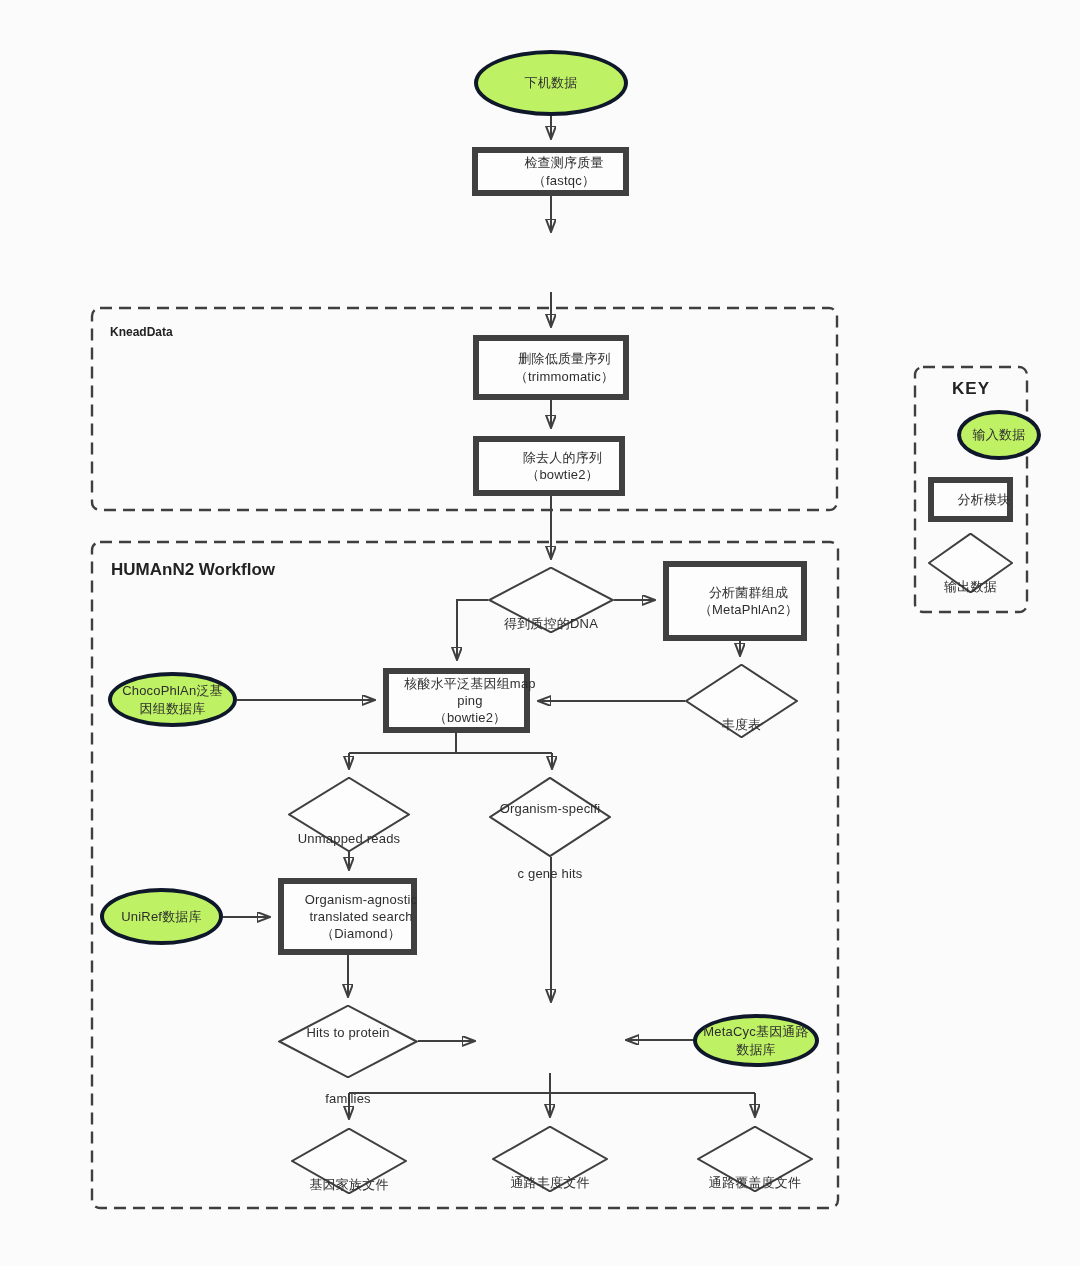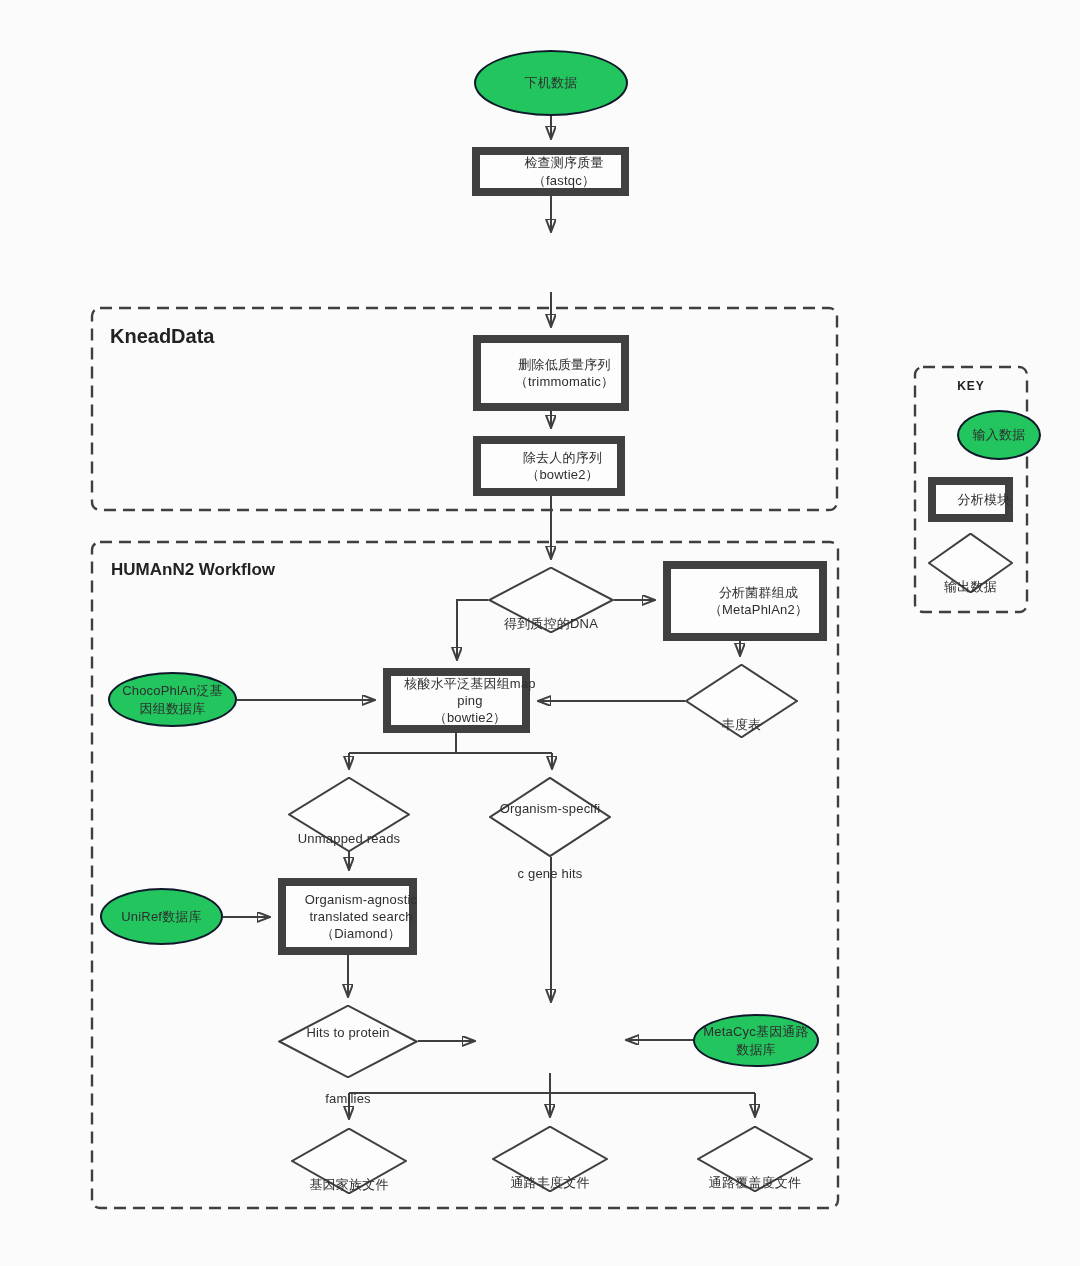--- a/index.html
+++ b/index.html
@@ -30,26 +30,26 @@
     justify-content: center;
     text-align: center;
     color: #2e2e2e;
     font-size: 13px;
     line-height: 1.32;
     letter-spacing: 0.2px;
   }
   .node span { display: block; white-space: nowrap; }
   .rect {
     background: #fdfdfd;
-    border: 8px solid #404040;
+    border: 6px solid #404040;
     padding-left: 27px;
   }
   .ellipse {
-    background: #22c55e;
-    border: 2px solid #0f172a;
+    background: #bef264;
+    border: 4px solid #0f172a;
     border-radius: 50%;
     justify-content: center;
   }
   .diamond { background: transparent; }
   .diamond svg {
     position: absolute;
     left: 0; top: 0;
     width: 100%; height: 100%;
   }
   .diamond svg polygon {
@@ -58,23 +58,23 @@
     stroke-width: 2;
     vector-effect: non-scaling-stroke;
   }
   .diamond span { position: relative; z-index: 1; margin-top: 48px; }
   .group-label {
     position: absolute;
     font-weight: bold;
     color: #222;
     white-space: nowrap;
   }
-  #kneaddata-label { left: 110px; top: 325px; font-size: 20px; }
+  #kneaddata-label { left: 110px; top: 325px; font-size: 12px; }
   #humann2-label { left: 111px; top: 560px; font-size: 17px; }
-  #key-label { left: 915px; top: 379px; width: 112px; text-align: center; font-size: 12px; letter-spacing: 1px; }
+  #key-label { left: 915px; top: 379px; width: 112px; text-align: center; font-size: 17px; letter-spacing: 1px; }
 </style>
 </head>
 <body>
 
 <div id="canvas">
 
   <svg id="connector-layer" width="1080" height="1266" viewBox="0 0 1080 1266">
     <defs>
       <marker id="arrow" markerUnits="userSpaceOnUse" markerWidth="14" markerHeight="12" refX="12" refY="5" orient="auto">
         <path d="M0,0 L13,5 L0,10 Z" fill="#3f3f3f" stroke="none"></path>
@@ -117,38 +117,38 @@
   <div class="node ellipse" style="left:474px;top:50px;width:154px;height:66px">
     <span>下机数据</span>
   </div>
 
   <div class="node rect" style="left:472px;top:147px;width:157px;height:49px">
     <span>检查测序质量</span>
     <span>（fastqc）</span>
   </div>
 
 
-  <div class="node rect" style="left:473px;top:335px;width:156px;height:76px">
+  <div class="node rect" style="left:473px;top:335px;width:156px;height:65px">
     <span>删除低质量序列</span>
     <span>（trimmomatic）</span>
   </div>
 
   <div class="node rect" style="left:473px;top:436px;width:152px;height:60px">
     <span>除去人的序列</span>
     <span>（bowtie2）</span>
   </div>
 
   <div class="node diamond" style="left:488px;top:567px;width:126px;height:66px">
     <svg viewBox="0 0 100 100" preserveAspectRatio="none">
         <polygon points="50,1 99,50 50,99 1,50"></polygon>
       </svg>
     <span>得到质控的DNA</span>
   </div>
 
-  <div class="node rect" style="left:663px;top:561px;width:164px;height:80px">
+  <div class="node rect" style="left:663px;top:561px;width:144px;height:80px">
     <span>分析菌群组成</span>
     <span>（MetaPhlAn2）</span>
   </div>
 
   <div class="node ellipse" style="left:108px;top:672px;width:129px;height:55px">
     <span>ChocoPhlAn泛基</span>
     <span>因组数据库</span>
   </div>
 
   <div class="node diamond" style="left:685px;top:664px;width:113px;height:74px">

